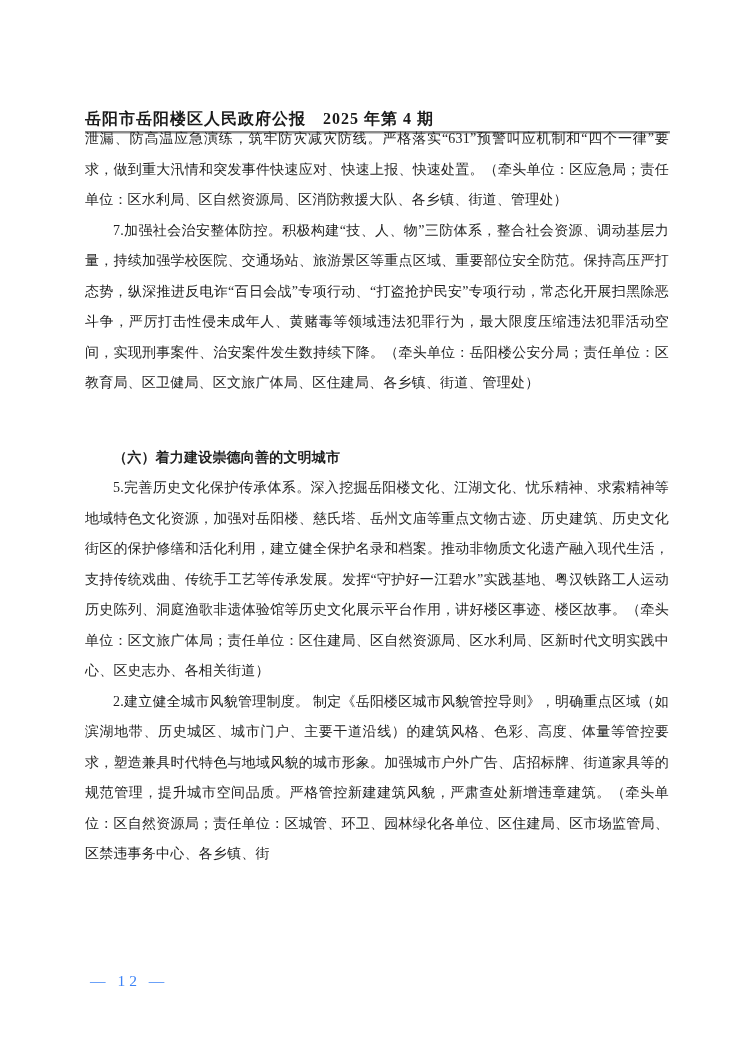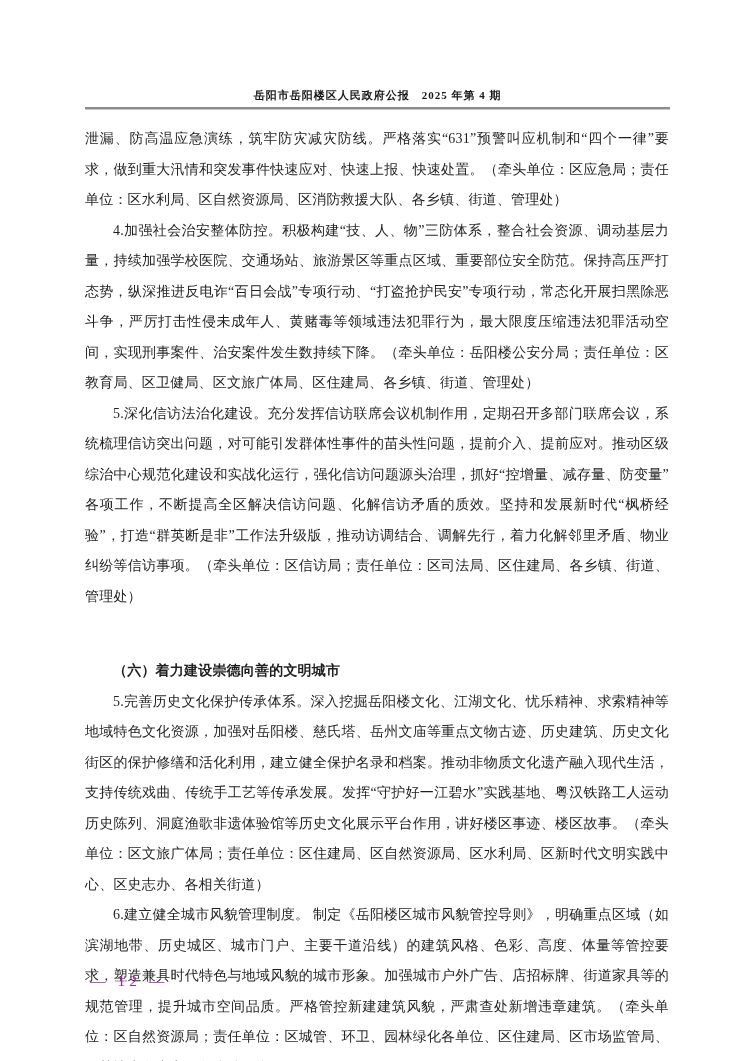--- a/index.html
+++ b/index.html
@@ -18,26 +18,27 @@
     color: #1f1f1f;
     overflow: hidden;
   }
   .page-header {
     position: absolute;
     left: 85px;
     right: 80px;
     top: 86px;
   }
   .header-title {
-    text-align: center;
-    font-size: 11px;
+    text-align: left;
+    font-size: 16px;
     font-weight: bold;
     letter-spacing: 1px;
     color: #1a1a1a;
     line-height: 18px;
+    margin-top: 24px;
   }
   .header-rule {
     margin-top: 3px;
     height: 2px;
     background: #8c8c8c;
     border-bottom: 1px solid #c9c9c9;
   }
   .document-body {
     position: absolute;
     left: 85px;
@@ -59,39 +60,38 @@
   .para.heading {
     font-weight: bold;
     margin-top: 44px;
   }
   .page-footer {
     position: absolute;
     left: 90px;
     top: 972px;
     font-size: 15.5px;
     letter-spacing: 4px;
-    color: #a21caf;
+    color: #3b82f6;
   }
 </style>
 </head>
 <body>
 
 <div class="page">
 
   <div class="page-header">
     <div class="header-title">岳阳市岳阳楼区人民政府公报　2025 年第 4 期</div>
     <div class="header-rule"></div>
   </div>
 
   <div class="document-body">
     <p class="para no-indent">泄漏、防高温应急演练，筑牢防灾减灾防线。严格落实“631”预警叫应机制和“四个一律”要求，做到重大汛情和突发事件快速应对、快速上报、快速处置。（牵头单位：区应急局；责任单位：区水利局、区自然资源局、区消防救援大队、各乡镇、街道、管理处）</p>
-    <p class="para">4.加强社会治安整体防控。积极构建“技、人、物”三防体系，整合社会资源、调动基层力量，持续加强学校医院、交通场站、旅游景区等重点区域、重要部位安全防范。保持高压严打态势，纵深推进反电诈“百日会战”专项行动、“打盗抢护民安”专项行动，常态化开展扫黑除恶斗争，严厉打击性侵未成年人、黄赌毒等领域违法犯罪行为，最大限度压缩违法犯罪活动空间，实现刑事案件、治安案件发生数持续下降。（牵头单位：岳阳楼公安分局；责任单位：区教育局、区卫健局、区文旅广体局、区住建局、各乡镇、街道、管理处）</p>
-    <p class="para">5.深化信访法治化建设。充分发挥信访联席会议机制作用，定期召开多部门联席会议，系统梳理信访突出问题，对可能引发群体性事件的苗头性问题，提前介入、提前应对。推动区级综治中心规范化建设和实战化运行，强化信访问题源头治理，抓好“控增量、减存量、防变量”各项工作，不断提高全区解决信访问题、化解信访矛盾的质效。坚持和发展新时代“枫桥经验”，打造“群英断是非”工作法升级版，推动访调结合、调解先行，着力化解邻里矛盾、物业纠纷等信访事项。（牵头单位：区信访局；责任单位：区司法局、区住建局、各乡镇、街道、管理处）</p>
+    <p class="para">7.加强社会治安整体防控。积极构建“技、人、物”三防体系，整合社会资源、调动基层力量，持续加强学校医院、交通场站、旅游景区等重点区域、重要部位安全防范。保持高压严打态势，纵深推进反电诈“百日会战”专项行动、“打盗抢护民安”专项行动，常态化开展扫黑除恶斗争，严厉打击性侵未成年人、黄赌毒等领域违法犯罪行为，最大限度压缩违法犯罪活动空间，实现刑事案件、治安案件发生数持续下降。（牵头单位：岳阳楼公安分局；责任单位：区教育局、区卫健局、区文旅广体局、区住建局、各乡镇、街道、管理处）</p>
     <p class="para heading">（六）着力建设崇德向善的文明城市</p>
     <p class="para">5.完善历史文化保护传承体系。深入挖掘岳阳楼文化、江湖文化、忧乐精神、求索精神等地域特色文化资源，加强对岳阳楼、慈氏塔、岳州文庙等重点文物古迹、历史建筑、历史文化街区的保护修缮和活化利用，建立健全保护名录和档案。推动非物质文化遗产融入现代生活，支持传统戏曲、传统手工艺等传承发展。发挥“守护好一江碧水”实践基地、粤汉铁路工人运动历史陈列、洞庭渔歌非遗体验馆等历史文化展示平台作用，讲好楼区事迹、楼区故事。（牵头单位：区文旅广体局；责任单位：区住建局、区自然资源局、区水利局、区新时代文明实践中心、区史志办、各相关街道）</p>
-    <p class="para">6.建立健全城市风貌管理制度。 制定《岳阳楼区城市风貌管控导则》，明确重点区域（如滨湖地带、历史城区、城市门户、主要干道沿线）的建筑风格、色彩、高度、体量等管控要求，塑造兼具时代特色与地域风貌的城市形象。加强城市户外广告、店招标牌、街道家具等的规范管理，提升城市空间品质。严格管控新建建筑风貌，严肃查处新增违章建筑。（牵头单位：区自然资源局；责任单位：区城管、环卫、园林绿化各单位、区住建局、区市场监管局、区禁违事务中心、各乡镇、街</p>
+    <p class="para">2.建立健全城市风貌管理制度。 制定《岳阳楼区城市风貌管控导则》，明确重点区域（如滨湖地带、历史城区、城市门户、主要干道沿线）的建筑风格、色彩、高度、体量等管控要求，塑造兼具时代特色与地域风貌的城市形象。加强城市户外广告、店招标牌、街道家具等的规范管理，提升城市空间品质。严格管控新建建筑风貌，严肃查处新增违章建筑。（牵头单位：区自然资源局；责任单位：区城管、环卫、园林绿化各单位、区住建局、区市场监管局、区禁违事务中心、各乡镇、街</p>
   </div>
 
   <div class="page-footer">
     <span class="page-number">— 12 —</span>
   </div>
 
 </div>
 
 </body></html>

